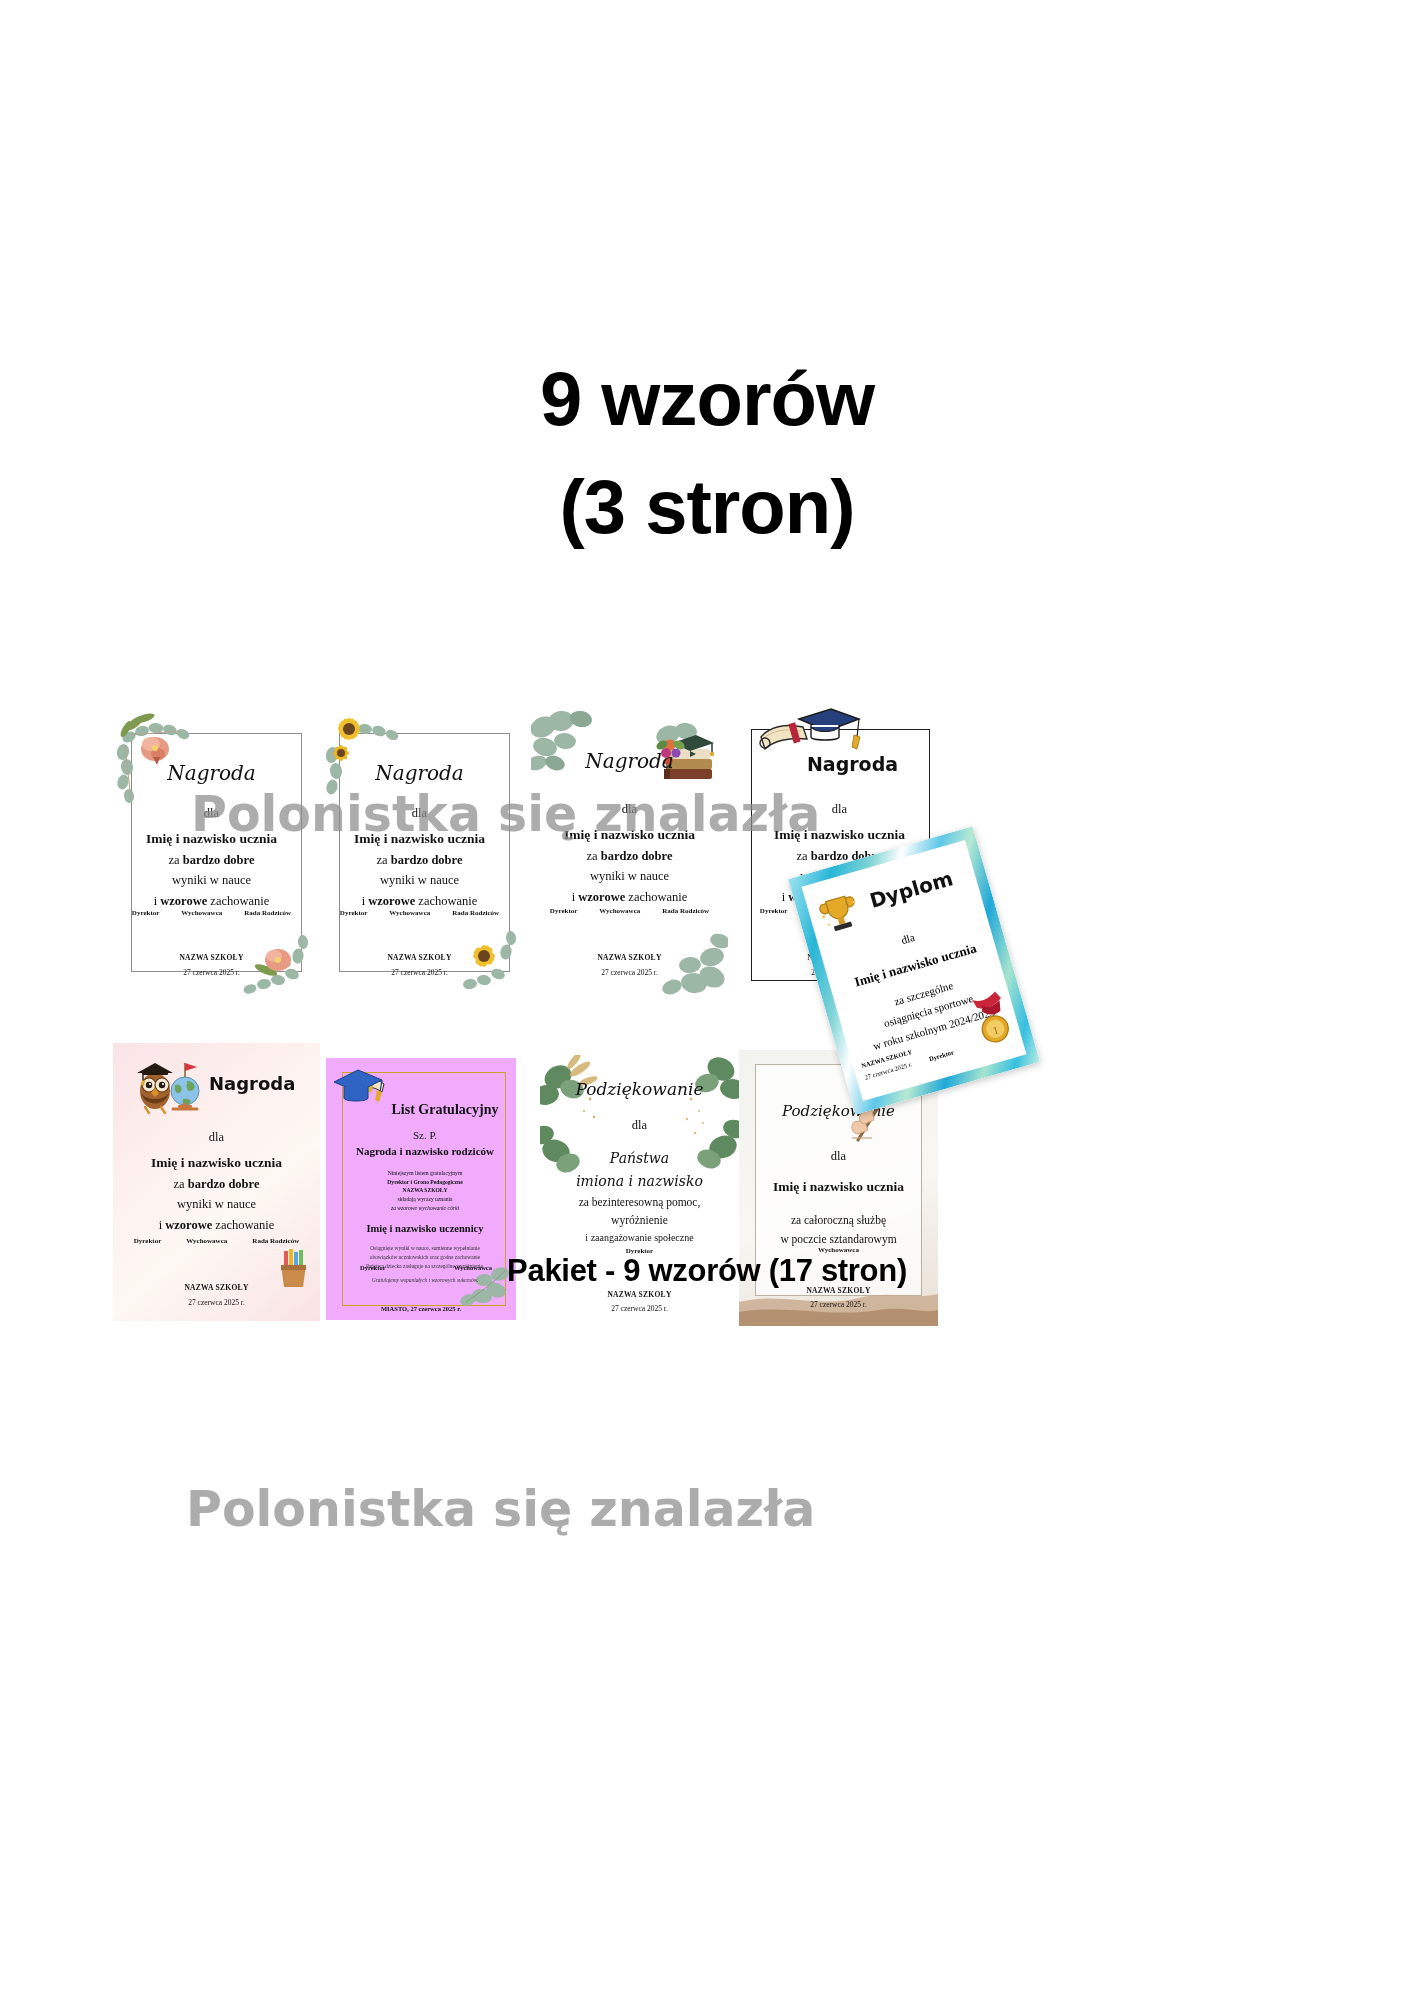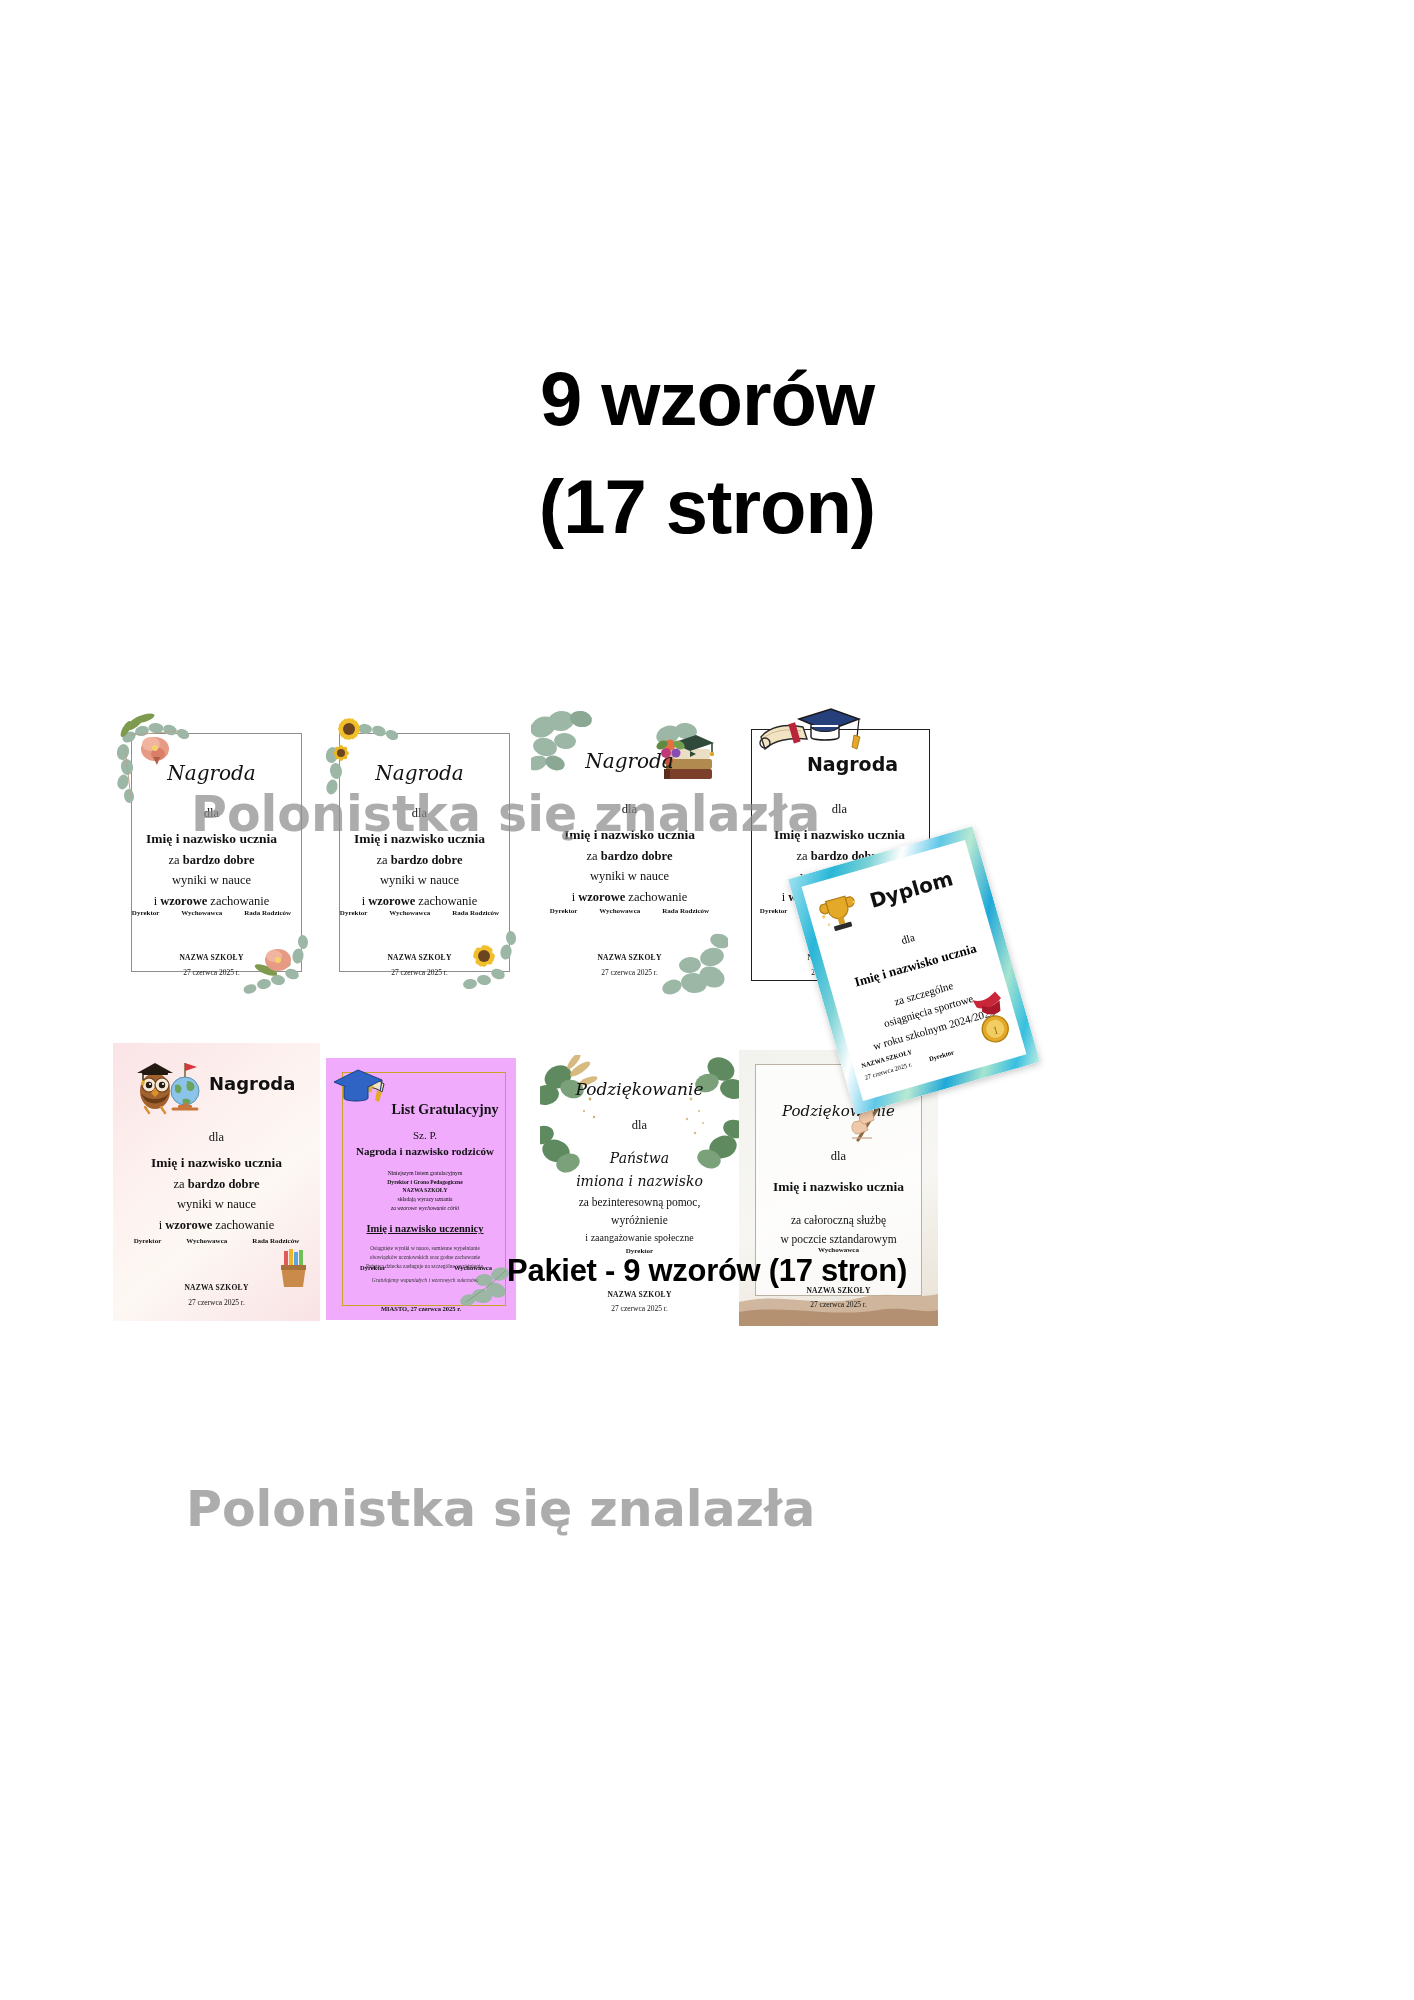--- a/index.html
+++ b/index.html
@@ -157,21 +157,21 @@
   #certDyplom .dy-body{
     position:absolute; left:8%; right:5%; top:33%;
     text-align:center; line-height:1.7;
   }
 </style>
 </head>
 <body>
 
 <div class="hero">
   <div>9 wzorów</div>
-  <div>(17 stron)</div>
+  <div>(3 stron)</div>
 </div>
 
 <div class="cert" id="cert1">
   <div class="inner-frame"></div>
 
   <svg class="leafy" style="left:-4px;top:-6px;width:92px;height:96px;" viewBox="0 0 92 96">
     <g fill="#9cb7a5">
       <ellipse cx="20" cy="30" rx="7" ry="5" transform="rotate(-28 20 30)"></ellipse>
       <ellipse cx="33" cy="24" rx="7" ry="5" transform="rotate(-12 33 24)"></ellipse>
       <ellipse cx="47" cy="21" rx="7.5" ry="5" transform="rotate(6 47 21)"></ellipse>
@@ -531,21 +531,21 @@
   <div style="position:absolute;left:22px;right:14px;top:70px;text-align:center;z-index:9;line-height:1.45;">
     <div style="font-size:11px;font-weight:normal;">Sz. P.</div>
     <div style="font-size:11px;font-weight:bold;">Nagroda i nazwisko rodziców</div>
     <div style="margin-top:9px;font-size:5.6px;line-height:1.55;">
       <div>Niniejszym listem gratulacyjnym</div>
       <div style="font-weight:bold;">Dyrektor i Grono Pedagogiczne</div>
       <div style="font-weight:bold;">NAZWA SZKOŁY</div>
       <div>składają wyrazy uznania</div>
       <div style="font-style:italic;">za wzorowe wychowanie córki</div>
     </div>
-    <div style="margin-top:9px;font-size:10.5px;font-weight:bold;text-decoration:underline;">Imię i nazwisko uczennicy</div>
+    <div style="margin-top:9px;font-size:10.5px;font-weight:bold;">Imię i nazwisko uczennicy</div>
     <div style="margin-top:8px;font-size:5.4px;line-height:1.6;color:#333;">
       <div>Osiągnięte wyniki w nauce, sumienne wypełnianie</div>
       <div>obowiązków uczniowskich oraz godne zachowanie</div>
       <div>Państwa dziecka zasługuje na szczególne wyróżnienie.</div>
       <div style="margin-top:6px;font-style:italic;">Gratulujemy wspaniałych i wzorowych sukcesów.</div>
     </div>
   </div>
 
   <div style="position:absolute;left:34px;right:24px;top:206px;display:flex;justify-content:space-between;font-size:6.5px;font-weight:bold;z-index:9;">
     <span>Dyrektor</span>

